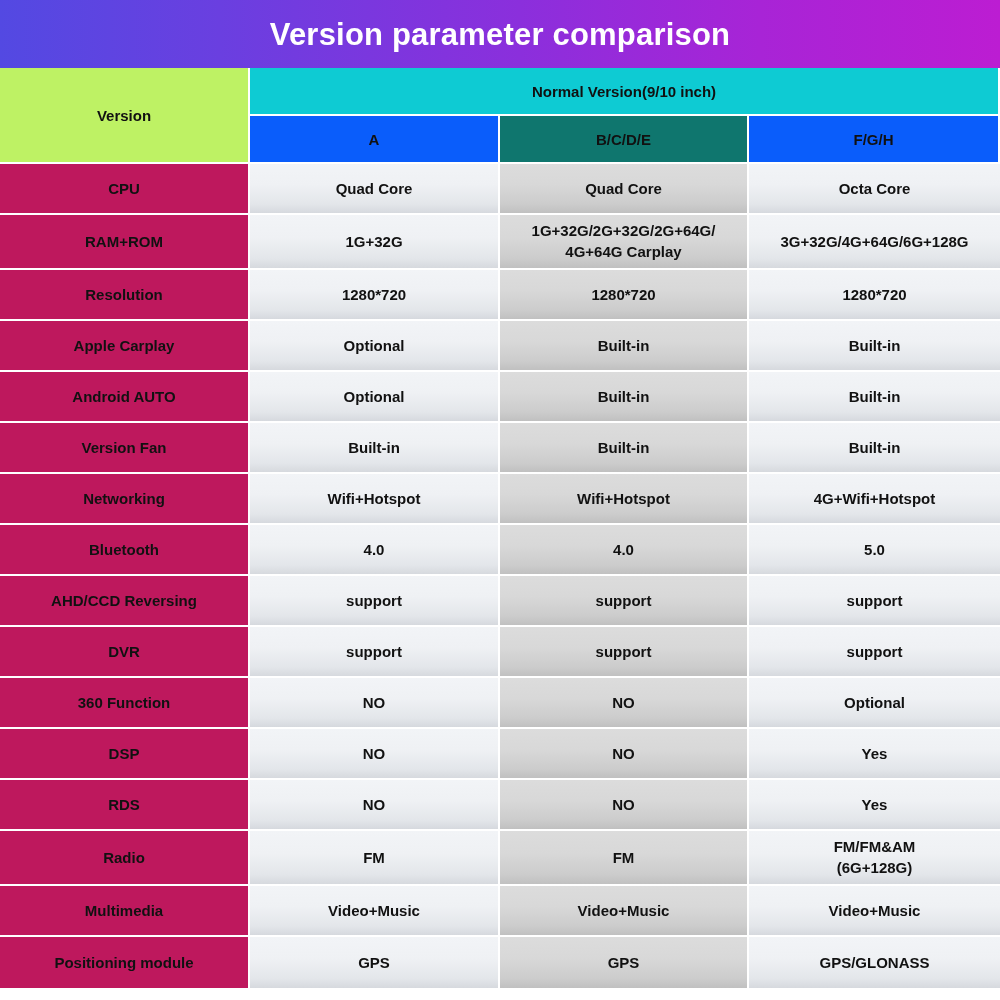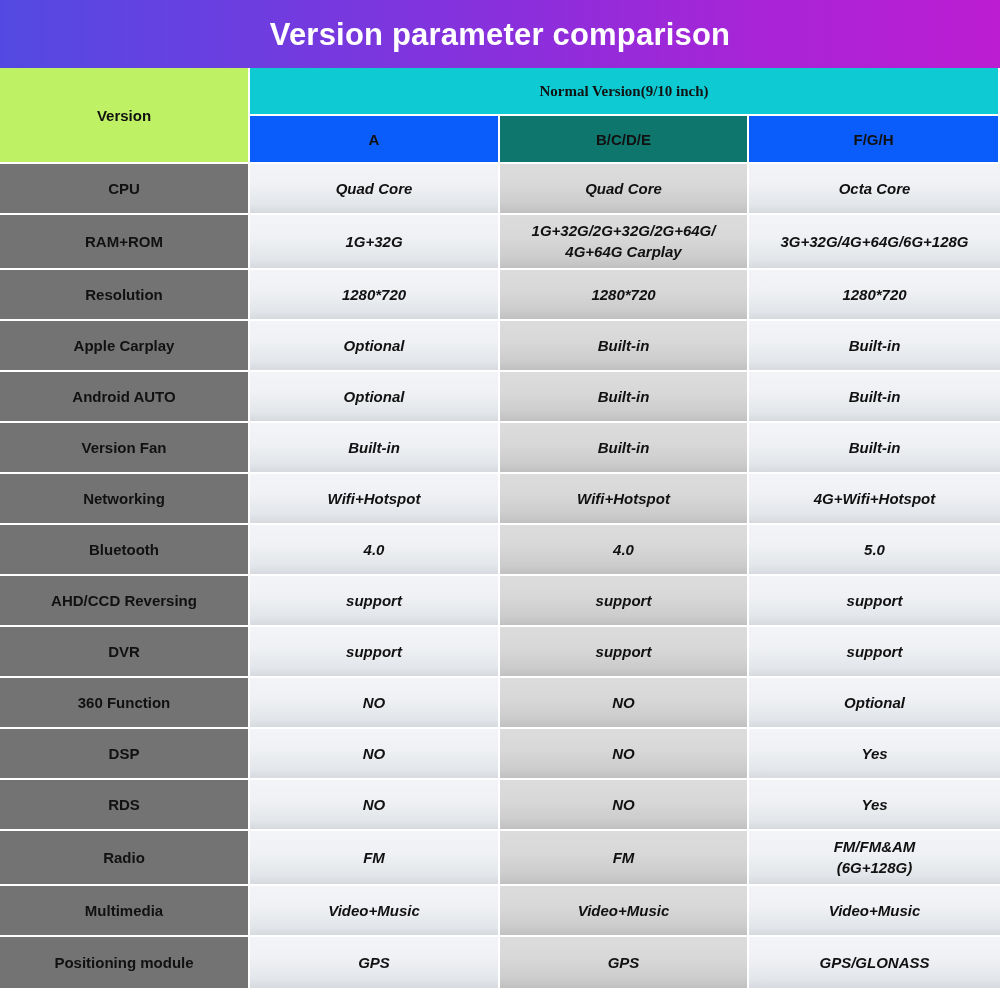--- a/index.html
+++ b/index.html
@@ -76,21 +76,20 @@
   }
 
   
   td.normal-version {
     background: #0ECBD3;
     font-weight: bold;
     font-size: 21px;
     color: #101010;
     height: 48px;
     border-right: 2px solid #ffffff;
-    font-family: Liberation Serif, serif;
   }
 
   
   td.model-a {
     background: #0A5DFB;
     color: #0d0d0d;
     font-weight: bold;
     font-size: 15px;
     height: 48px;
   }
@@ -106,33 +105,32 @@
     color: #0d0d0d;
     font-weight: bold;
     font-size: 15px;
     height: 48px;
     border-right: none;
     margin-left: 6px;
   }
 
   
   td.feat {
-    background: #737373;
+    background: #be185d;
     font-weight: bold;
     font-size: 15px;
     color: #141414;
   }
 
   
   td.val {
     background: linear-gradient(180deg, #F2F4F7 0%, #EFF1F4 42%, #E3E6EA 82%, #D6D9DE 100%);
     font-weight: bold;
     font-size: 15px;
     color: #141414;
-    font-style: italic;
   }
   td.val.mid {
     background: linear-gradient(180deg, #DCDCDC 0%, #D8D8D8 42%, #CCCCCC 82%, #C0C0C0 100%);
   }
   td.val.last { border-right: none; }
 
   tr.row { height: 51px; }
   tr.row.tall { height: 55px; }
   tr.row-last td { border-bottom: none; }
 

